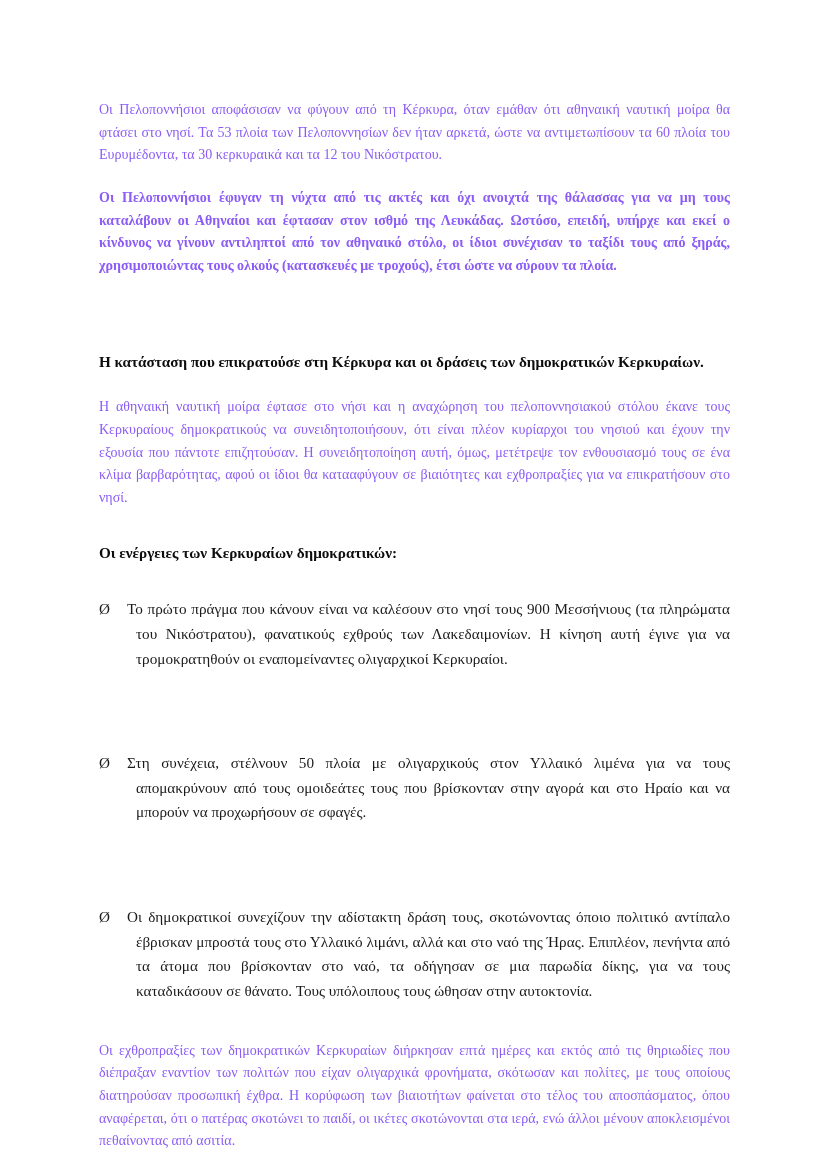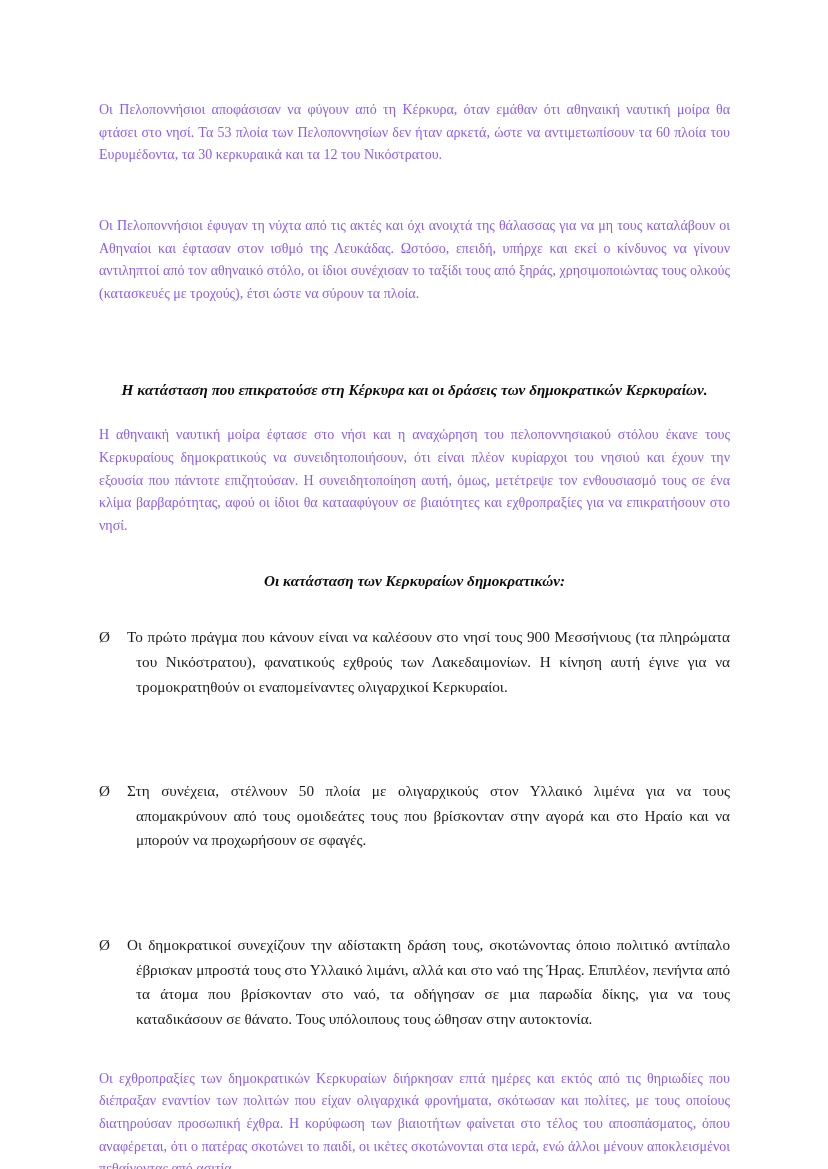--- a/index.html
+++ b/index.html
@@ -33,31 +33,30 @@
   .para {
     margin: 0;
     font-size: 14px;
     line-height: 1.62;
     text-align: justify;
     text-justify: inter-word;
     color: #8b5cf6;
     hyphens: none;
   }
 
-  .para.gap-top-lg   { margin-top: 48px; }
+  .para.gap-top-lg   { margin-top: 20px; font-weight: bold; }
   .para.gap-top-md   { margin-top: 22px; }
 
   .heading {
     margin: 0;
     font-size: 15.2px;
     line-height: 1.62;
     font-weight: bold;
-    text-align: center;
+    text-align: left;
     color: #0d0d0d;
-    font-style: italic;
   }
   .heading.gap-top-section { margin-top: 72px; }
   .heading.gap-top-sub     { margin-top: 31px; }
 
   
   .bullet-list {
     margin: 0;
     padding: 0;
     list-style: none;
   }
@@ -100,21 +99,21 @@
   <div class="doc-body">
 
     <p class="para">Οι Πελοποννήσιοι αποφάσισαν να φύγουν από τη Κέρκυρα, όταν εμάθαν ότι αθηναική ναυτική μοίρα θα φτάσει στο νησί. Τα 53 πλοία των Πελοποννησίων δεν ήταν αρκετά, ώστε να αντιμετωπίσουν τα 60 πλοία του Ευρυμέδοντα, τα 30 κερκυραικά και τα 12 του Νικόστρατου.</p>
 
     <p class="para gap-top-lg">Οι Πελοποννήσιοι έφυγαν τη νύχτα από τις ακτές και όχι ανοιχτά της θάλασσας για να μη τους καταλάβουν οι Αθηναίοι και έφτασαν στον ισθμό της Λευκάδας. Ωστόσο, επειδή, υπήρχε και εκεί ο κίνδυνος να γίνουν αντιληπτοί από τον αθηναικό στόλο, οι ίδιοι συνέχισαν το ταξίδι τους από ξηράς, χρησιμοποιώντας τους ολκούς (κατασκευές με τροχούς), έτσι ώστε να σύρουν τα πλοία.</p>
 
     <p class="heading gap-top-section">Η κατάσταση που επικρατούσε στη Κέρκυρα και οι δράσεις των δημοκρατικών Κερκυραίων.</p>
 
     <p class="para gap-top-md">Η αθηναική ναυτική μοίρα έφτασε στο νήσι και η αναχώρηση του πελοποννησιακού στόλου έκανε τους Κερκυραίους δημοκρατικούς να συνειδητοποιήσουν, ότι είναι πλέον κυρίαρχοι του νησιού και έχουν την εξουσία που πάντοτε επιζητούσαν. Η συνειδητοποίηση αυτή, όμως, μετέτρεψε τον ενθουσιασμό τους σε ένα κλίμα βαρβαρότητας, αφού οι ίδιοι θα κατααφύγουν σε βιαιότητες και εχθροπραξίες για να επικρατήσουν στο νησί.</p>
 
-    <p class="heading gap-top-sub">Οι κατάσταση των Κερκυραίων δημοκρατικών:</p>
+    <p class="heading gap-top-sub">Οι ενέργειες των Κερκυραίων δημοκρατικών:</p>
 
     <ul class="bullet-list">
 
       <li class="bullet-item gap-first">
         <span class="bullet-marker">Ø</span>
         <span class="bullet-text">Το πρώτο πράγμα που κάνουν είναι να καλέσουν στο νησί τους 900 Μεσσήνιους (τα πληρώματα του Νικόστρατου), φανατικούς εχθρούς των Λακεδαιμονίων. Η κίνηση αυτή έγινε για να τρομοκρατηθούν οι εναπομείναντες ολιγαρχικοί Κερκυραίοι.</span>
       </li>
 
       <li class="bullet-item gap-next">
         <span class="bullet-marker">Ø</span>

